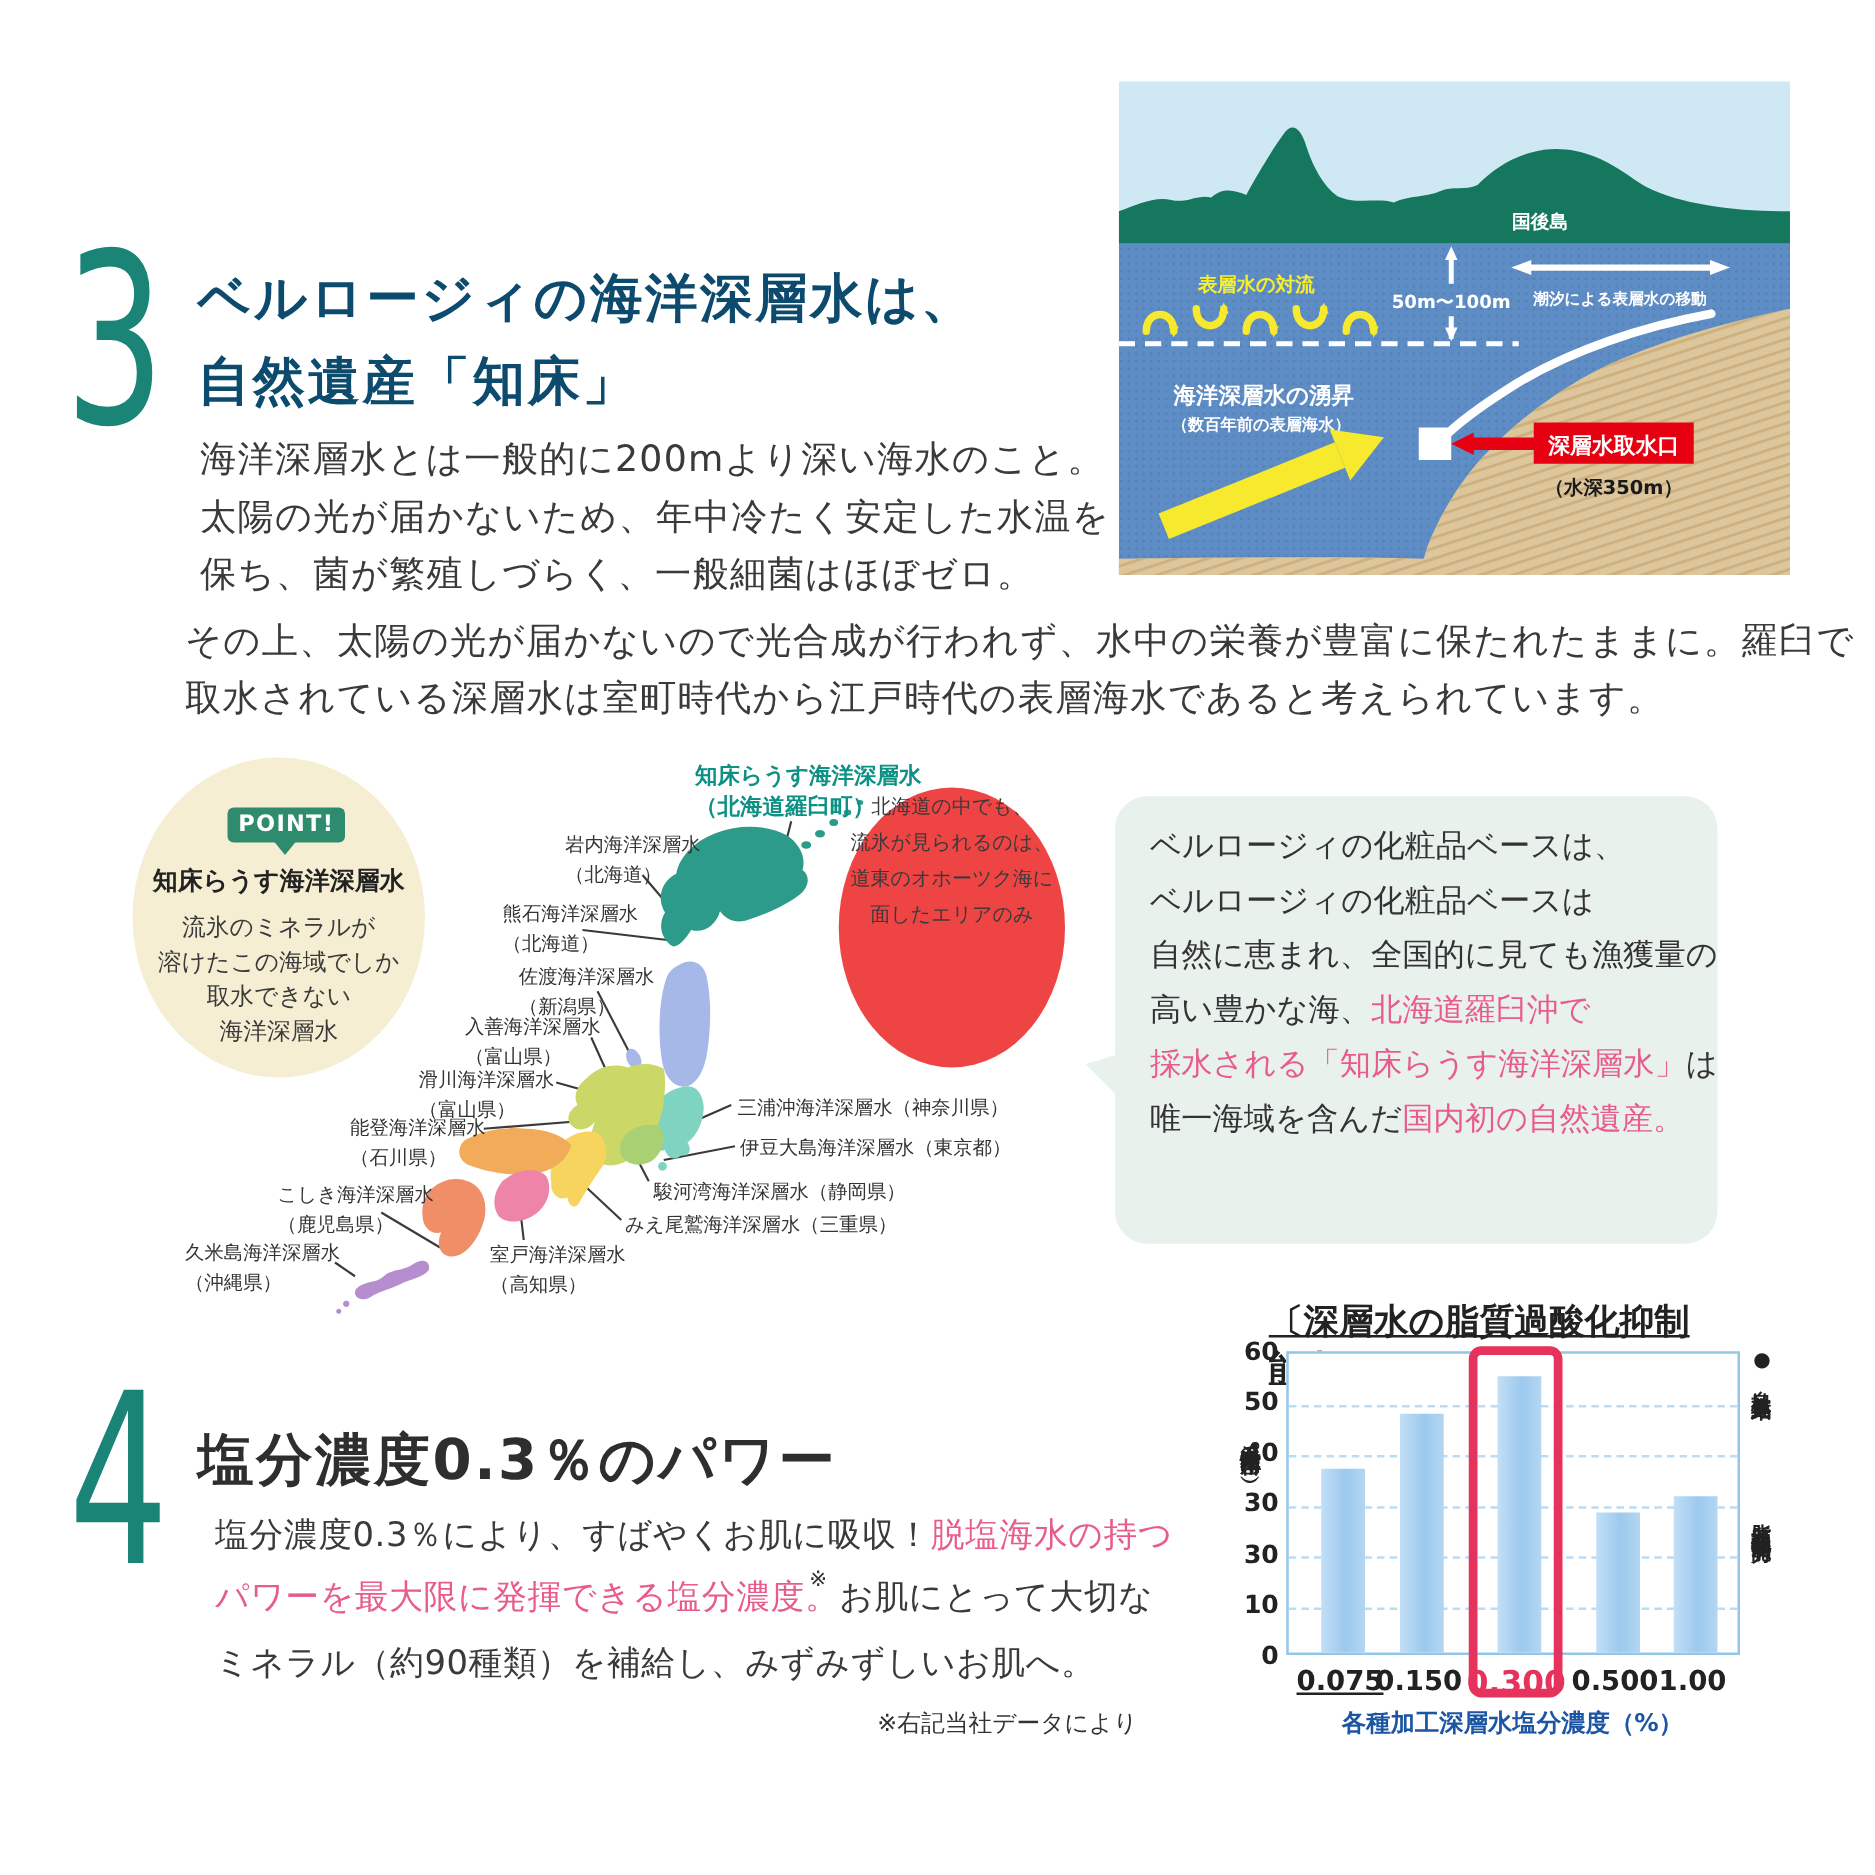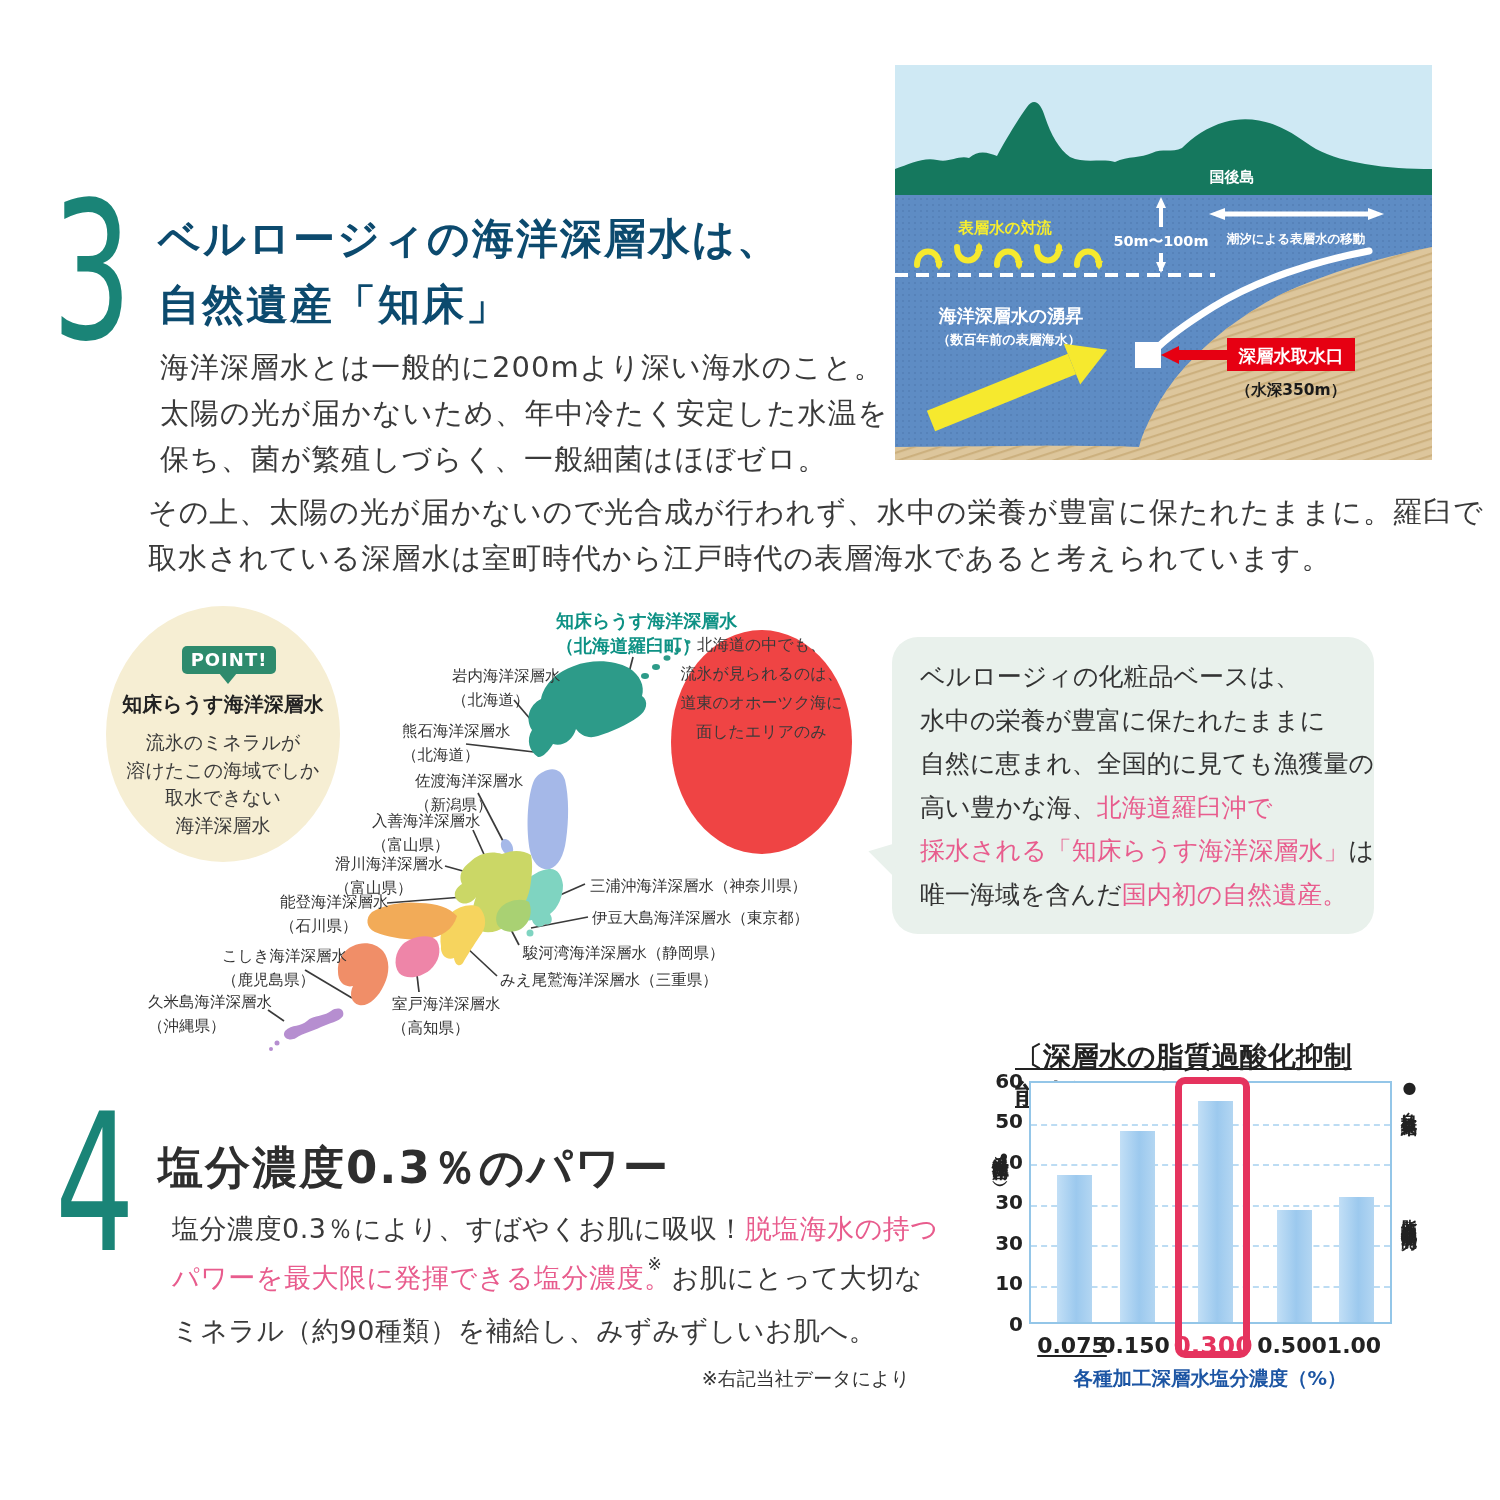--- a/index.html
+++ b/index.html
@@ -24,21 +24,21 @@
   .pointlines{position:absolute;left:96px;top:729px;width:254px;text-align:center;
               font-size:19px;line-height:27.5px;color:#3a3a3a;}
   
   .notecircle{position:absolute;left:671px;top:630px;width:181px;height:224px;border-radius:50%;
               background:#ef4444;display:flex;align-items:flex-start;justify-content:center;}
   .notecircle .in{text-align:center;font-size:16px;line-height:29px;color:#3a3a3a;white-space:nowrap;}
   
   .ml{position:absolute;font-size:15.5px;line-height:24px;color:#333;white-space:nowrap;}
   .ml.teal{color:#0d9184;font-weight:bold;font-size:18px;line-height:25px;}
   
-  .bubble{position:absolute;left:892px;top:637px;width:482px;height:297px;background:#e9f1ec;
+  .bubble{position:absolute;left:892px;top:637px;width:482px;height:358px;background:#e9f1ec;
           border-radius:26px;}
   .bubble .tail{position:absolute;left:-24px;top:200px;width:0;height:0;border-style:solid;
           border-width:18px 30px 18px 0;border-color:transparent #e9f1ec transparent transparent;
           transform:rotate(14deg);}
   .bubble .txt{position:absolute;left:28px;top:18px;font-size:25px;line-height:43.5px;color:#333;}
   .bubble .txt div{white-space:nowrap;}
   .pink{color:#e85c8d;}
   
   .h4line{position:absolute;font-size:45px;font-weight:bold;color:#2e2e2e;letter-spacing:2px;}
   .s4body{position:absolute;left:160px;top:1204px;font-size:27px;line-height:49px;color:#3a3a3a;
@@ -263,21 +263,21 @@
       <div>流氷が見られるのは、</div>
       <div>道東のオホーツク海に</div>
       <div>面したエリアのみ</div>
     </div>
   </div>
 
   <div class="bubble">
     <div class="tail"></div>
     <div class="txt">
       <div><span>ベルロージィの化粧品ベースは、</span></div>
-      <div><span>水中の栄養が豊富に保たれたままに</span></div>
+      <div><span>ベルロージィの化粧品ベースは</span></div>
       <div><span>自然に恵まれ、全国的に見ても漁獲量の</span></div>
       <div><span>高い豊かな海、</span><span class="pink">北海道羅臼沖で</span></div>
       <div><span class="pink">採水される「知床らうす海洋深層水」</span><span>は</span></div>
       <div><span>唯一海域を含んだ</span><span class="pink">国内初の自然遺産。</span></div>
     </div>
   </div>
 
   <div class="num" style="left:55px;top:1110px;">4</div>
   <div class="h4line" style="left:158px;top:1138px;">塩分濃度0.3％のパワー</div>
   <div class="s4body">

